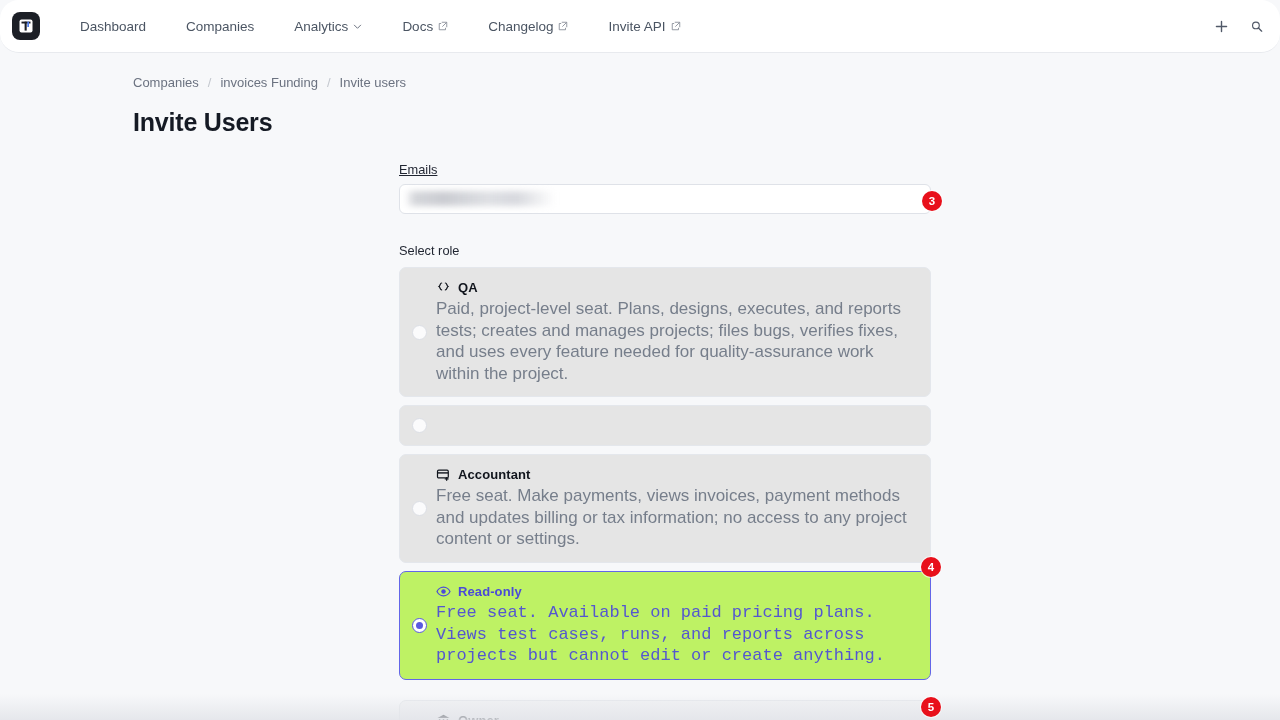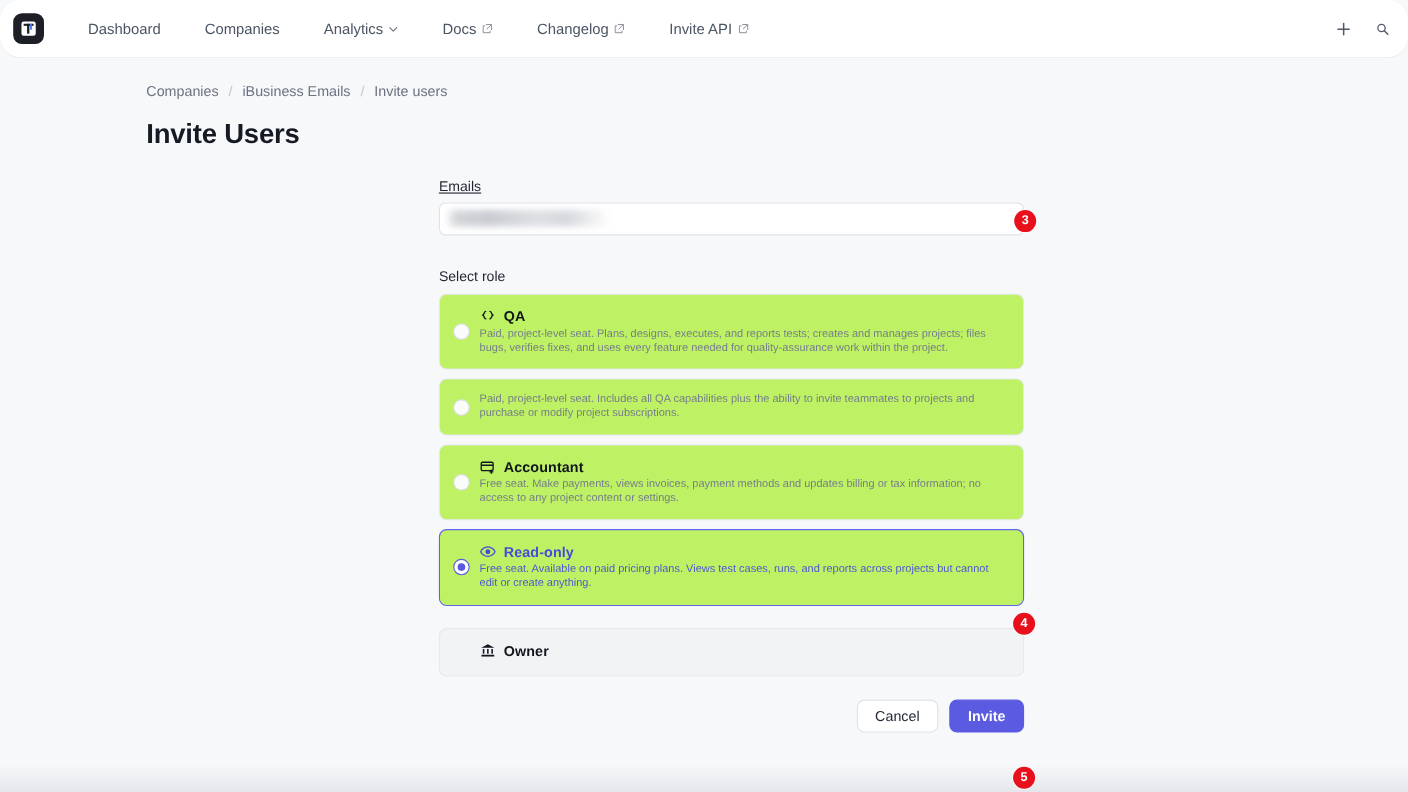--- a/index.html
+++ b/index.html
@@ -129,21 +129,21 @@
     font-size: 12.8px;
     color: #1f2430;
     margin: 29px 0 9px 0;
   }
 
   
   .role-card {
     width: 532px;
     border: 1px solid #e4e7ec;
     border-radius: 7px;
-    background: #bef264;
+    background: #e5e5e5;
     display: flex;
     align-items: center;
     padding: 12px 14px 12px 12px;
     margin-bottom: 8px;
     position: relative;
     cursor: pointer;
   }
   .role-card.selected {
     background: #bef264;
     border-color: #6366e8;
@@ -185,27 +185,27 @@
     margin-bottom: 3px;
   }
   .role-icon { display: flex; align-items: center; color: #11151d; }
   .role-name {
     font-size: 13px;
     font-weight: bold;
     color: #11151d;
     letter-spacing: .1px;
   }
   .role-desc {
-    font-size: 10px;
+    font-size: 17px;
     line-height: 1.27;
     color: #767e8b;
   }
   .role-card.selected .role-icon,
   .role-card.selected .role-name { color: #4a4ad8; }
-  .role-card.selected .role-desc { color: #5457cf; }
+  .role-card.selected .role-desc { color: #5457cf; font-family: Liberation Mono, monospace; }
 
   
   .actions {
     width: 532px;
     margin: 21px 0 0 399px;
     display: flex;
     justify-content: flex-end;
     align-items: center;
     gap: 10px;
     position: relative;
@@ -335,21 +335,21 @@
         </svg>
     </div>
   </div>
 </div>
 
 <div class="page">
 
   <div class="breadcrumb">
     <span class="crumb">Companies</span>
     <span class="crumb-sep">/</span>
-    <span class="crumb">iBusiness Emails</span>
+    <span class="crumb">invoices Funding</span>
     <span class="crumb-sep">/</span>
     <span class="crumb current">Invite users</span>
   </div>
 
   <h1 class="page-title">Invite Users</h1>
 
   <div class="form-wrap">
 
     <div class="field-label">Emails</div>
     <div class="emails-row">
@@ -371,21 +371,20 @@
           </span>
           <span class="role-name">QA</span>
         </div>
         <div class="role-desc">Paid, project-level seat. Plans, designs, executes, and reports tests; creates and manages projects; files bugs, verifies fixes, and uses every feature needed for quality-assurance work within the project.</div>
       </div>
     </div>
 
     <div class="role-card">
       <div class="radio"></div>
       <div class="role-body">
-        <div class="role-desc">Paid, project-level seat. Includes all QA capabilities plus the ability to invite teammates to projects and purchase or modify project subscriptions.</div>
       </div>
     </div>
 
     <div class="role-card">
       <div class="radio"></div>
       <div class="role-body">
         <div class="role-head">
           <span class="role-icon">
             <svg width="15" height="15" viewBox="0 0 16 16">
                 <rect x="1.6" y="3.4" width="11.5" height="8.2" rx="1.3" fill="none" stroke="#11151d" stroke-width="1.3"></rect>

